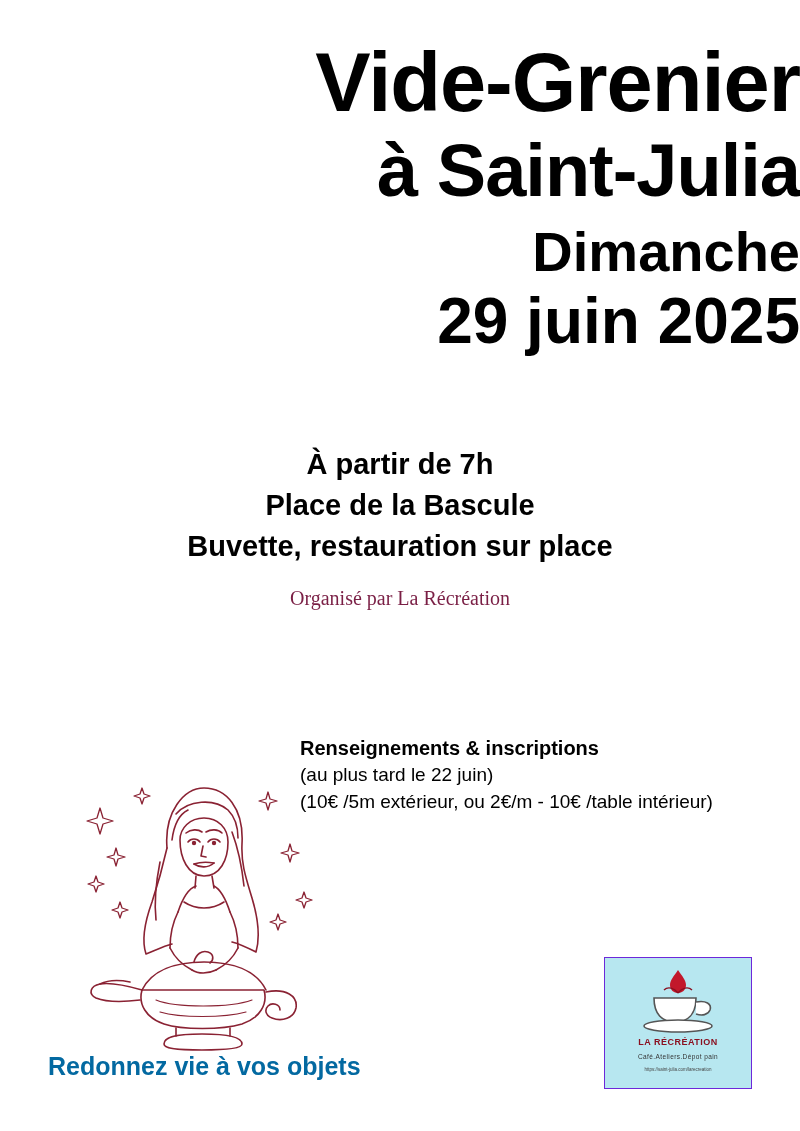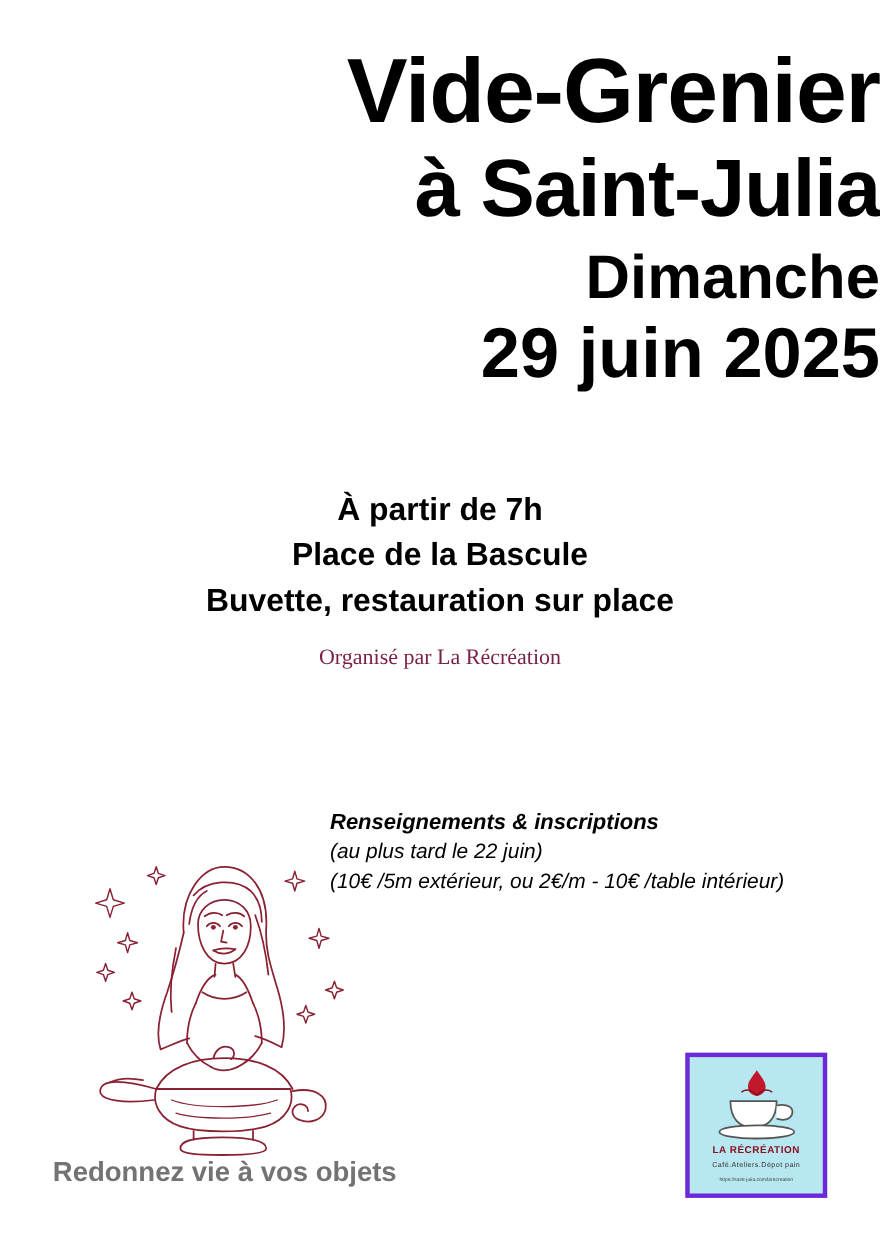--- a/index.html
+++ b/index.html
@@ -72,21 +72,20 @@
     font-family: Liberation Serif, serif;
   }
 
   
   .info {
     position: absolute;
     left: 300px;
     top: 735px;
     width: 480px;
     text-align: left;
-    font-style: italic;
   }
   .info-heading {
     font-size: 20px;
     font-weight: bold;
     line-height: 1.3;
   }
   .info-sub {
     font-size: 19px;
     line-height: 1.3;
     margin-top: 2px;
@@ -128,32 +127,32 @@
     display: block;
   }
 
   
   .slogan {
     position: absolute;
     left: 48px;
     top: 1052px;
     font-size: 25px;
     font-weight: bold;
-    color: #737373;
+    color: #0369a1;
   }
 
   
   .logo-card {
     position: absolute;
     right: 48px;
     top: 957px;
-    width: 129px;
+    width: 148px;
     height: 132px;
     background: #b7e7f0;
-    border: 4px solid #6d28d9;
+    border: 1px solid #6d28d9;
     box-sizing: border-box;
     overflow: hidden;
   }
   .logo-card .cup-wrap {
     display: flex;
     justify-content: center;
     padding-top: 6px;
   }
   .logo-card .logo-name {
     text-align: center;

